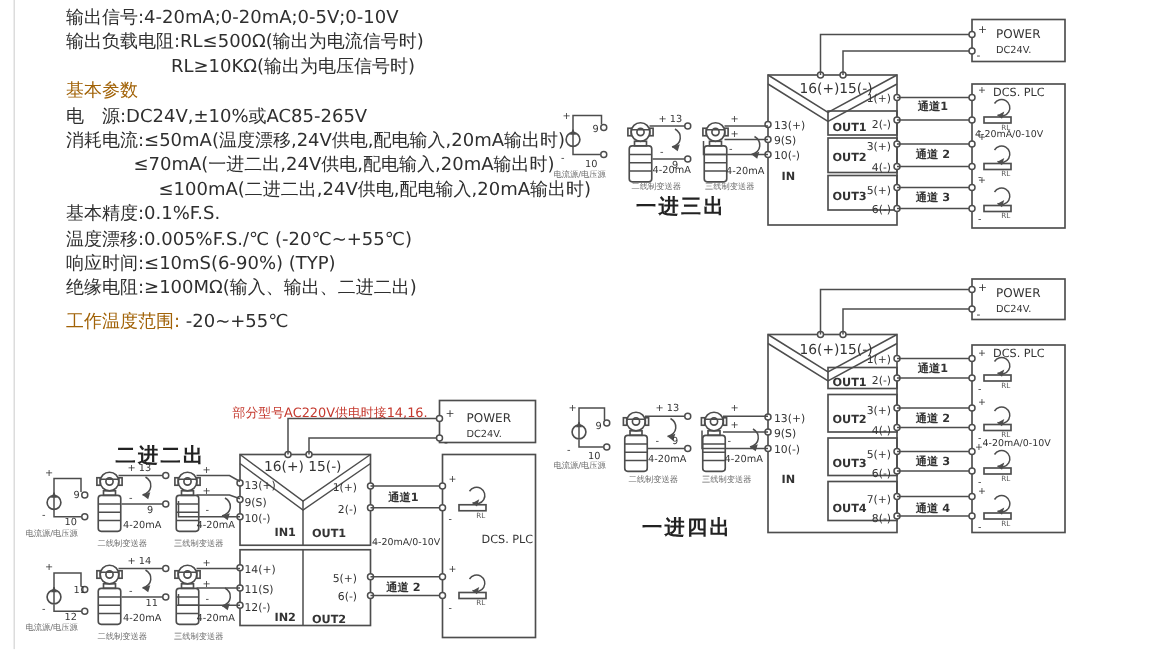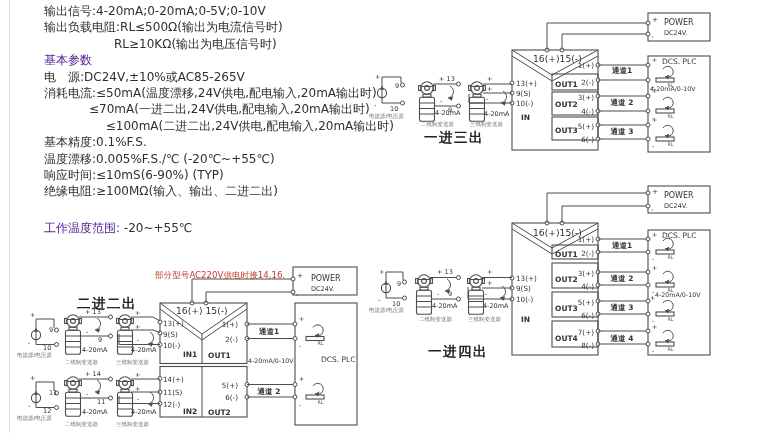--- a/index.html
+++ b/index.html
@@ -2,22 +2,22 @@
 <html><head>
 <meta charset="utf-8">
 <style>
   html,body{margin:0;padding:0;background:#ffffff;}
   #page{position:relative;width:767px;height:433px;background:#fff;overflow:hidden;
         font-family:"DejaVu Sans",sans-serif;color:#2f2f2f;}
   #edge{position:absolute;left:9px;top:0;width:1px;height:433px;background:#dcdcdc;}
   
   #specs{position:absolute;left:44px;top:3px;width:350px;font-size:12px;
          font-weight:400;line-height:16.4px;white-space:nowrap;}
-  .spec-line.gap{margin-top:20px;}
-  .spec-line .red{color:#4c1d95;}
+  .spec-line.gap{margin-top:6px;}
+  .spec-line .red{color:#a16207;}
   
   svg{position:absolute;left:0;top:0;}
   svg text{font-family:"DejaVu Sans",sans-serif;fill:#333;}
   .wire{stroke:#4d4d4d;stroke-width:1;fill:none;}
   .box{stroke:#4d4d4d;stroke-width:1.1;fill:none;}
   .term{fill:#fff;stroke:#4d4d4d;stroke-width:1;}
   .fillicon{fill:#4d4d4d;stroke:none;}
   .t5{font-size:5.5px;fill:#6e6e6e;}
   .t6{font-size:6.3px;}
   .t65{font-size:6.5px;}

